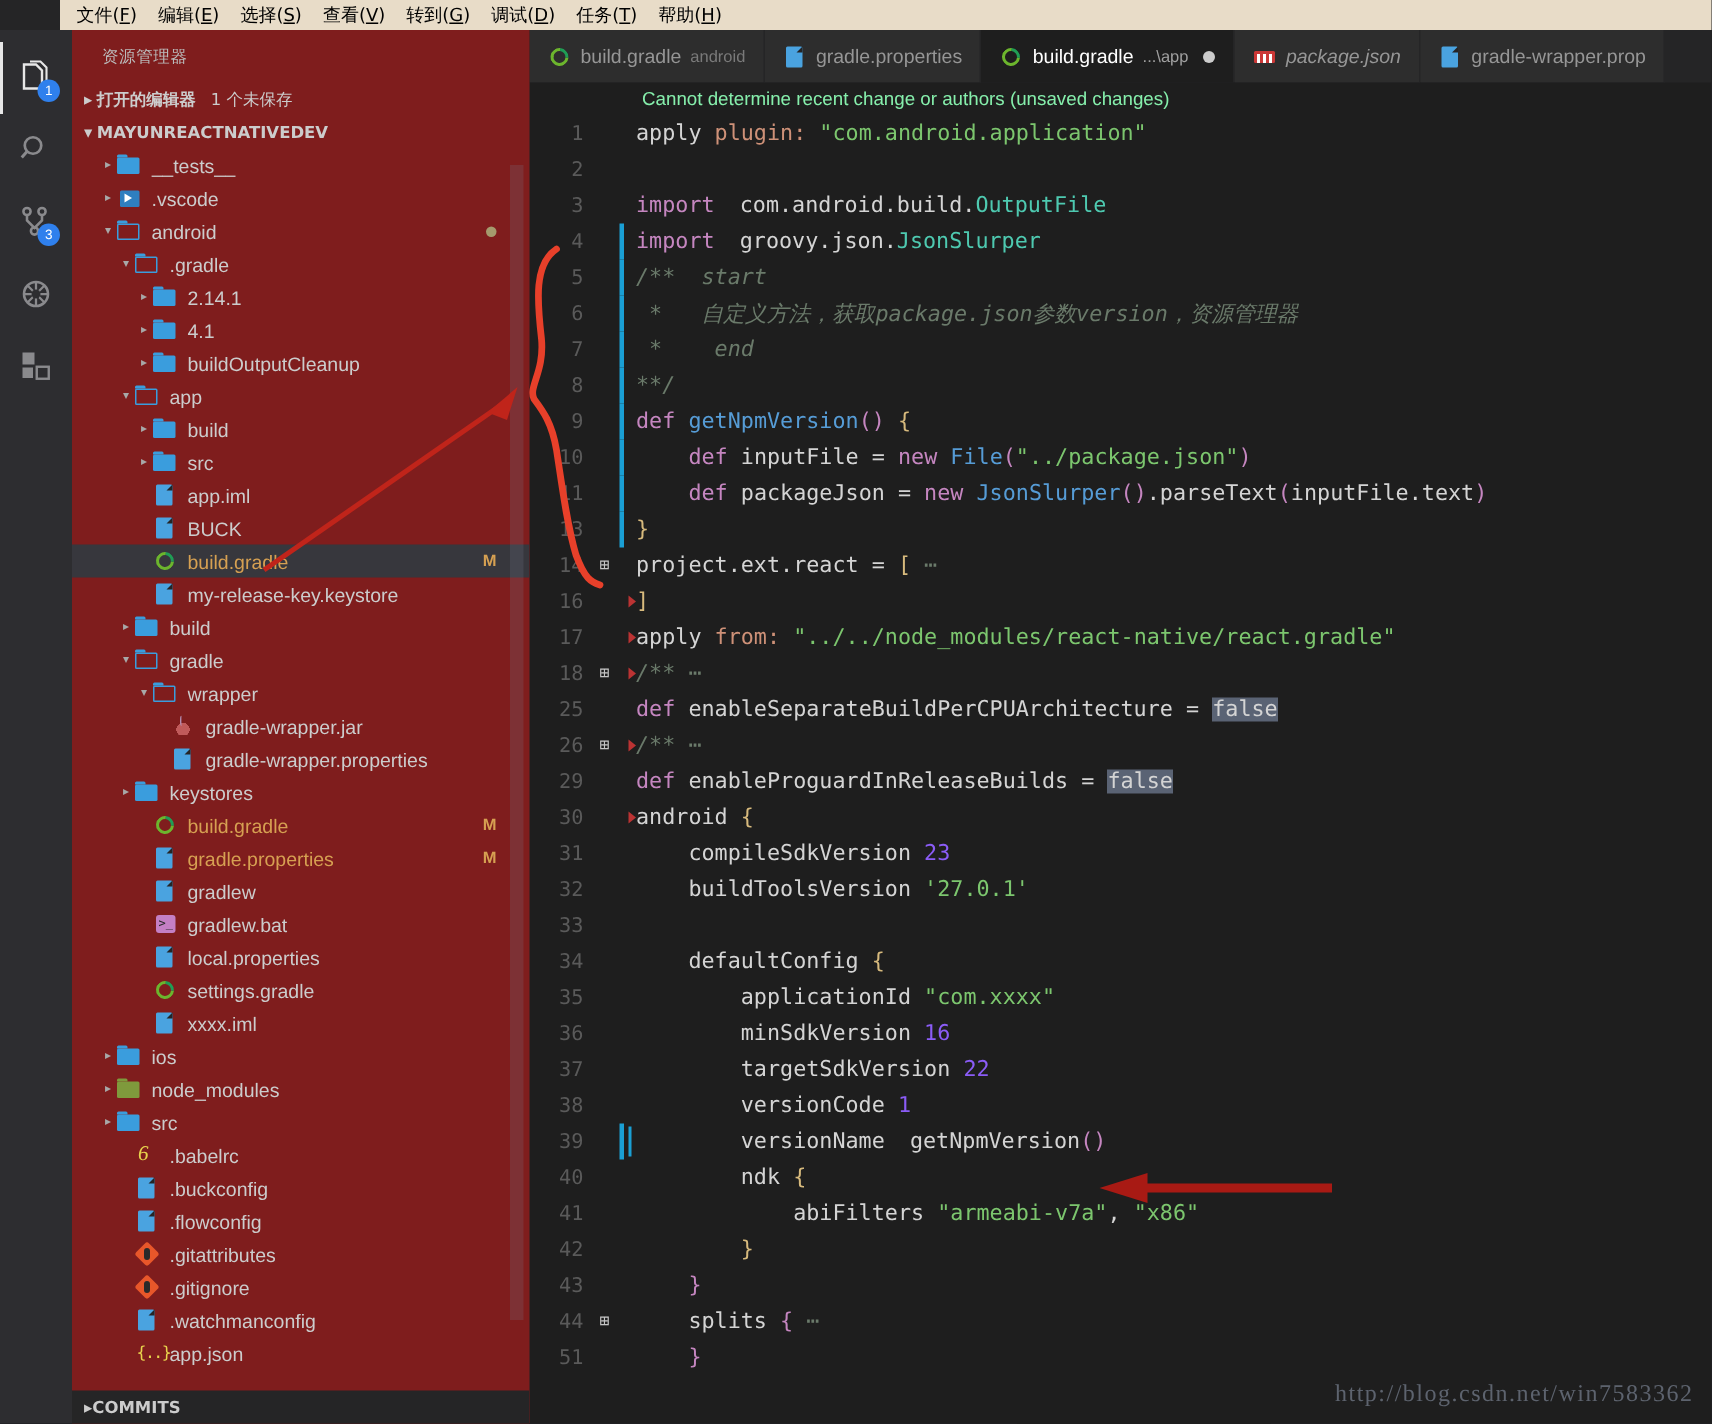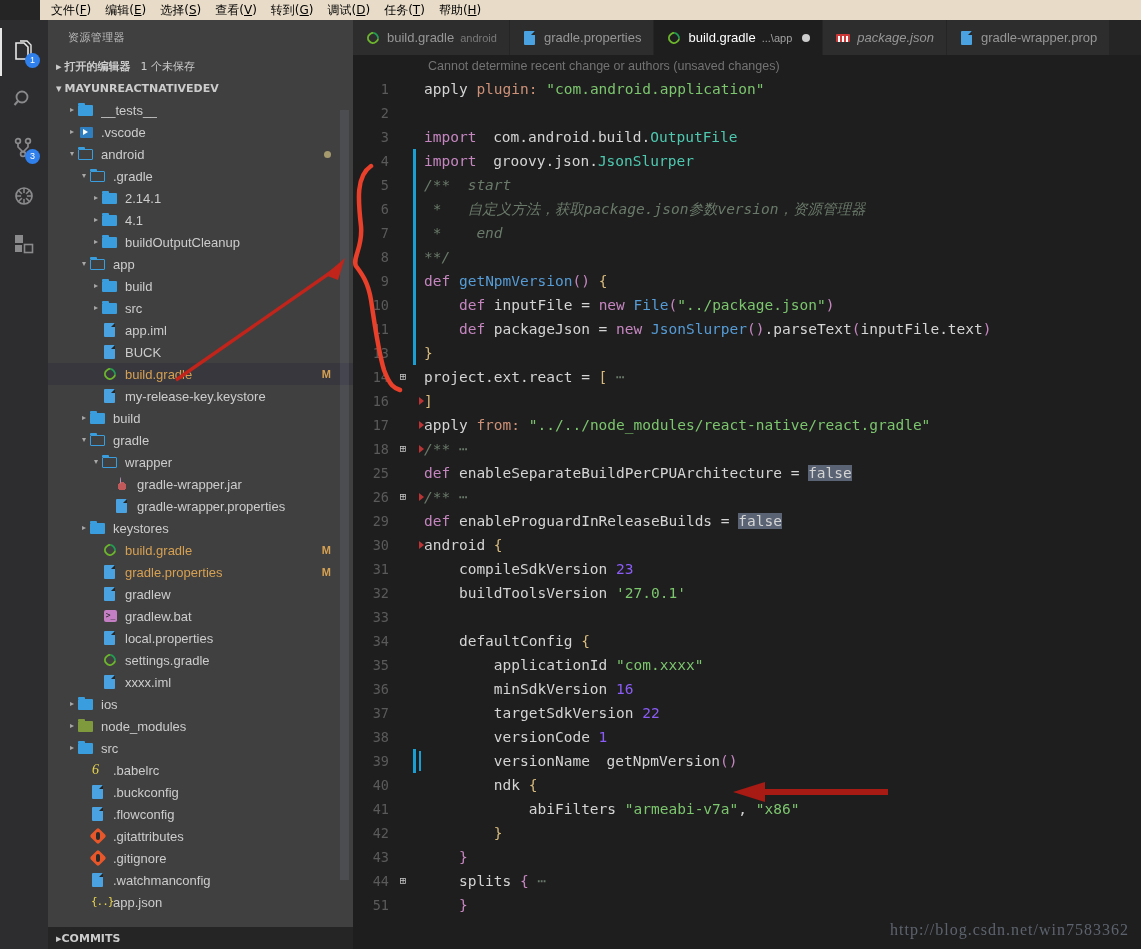--- a/index.html
+++ b/index.html
@@ -49,21 +49,21 @@
     position: absolute; right: 8px; bottom: 8px;
     background: #2f80ed; color: #fff;
     font-size: 9px; line-height: 15px; text-align: center;
     min-width: 15px; height: 15px; border-radius: 8px;
     font-family: "Liberation Sans", sans-serif;
   }
 
   
   .sidebar {
     position: absolute; top: 20px; left: 48px; width: 305px; height: 929px;
-    background: #404040;
+    background: #7f1d1d;
     overflow: hidden;
     z-index: 20;
   }
   .sb-title {
     height: 35px; display: flex; align-items: center;
     padding-left: 20px;
     font-size: 11px; color: #bbbbbb; letter-spacing: .4px;
     font-family: "DejaVu Sans", sans-serif;
   }
   .sb-section {
@@ -176,21 +176,21 @@
     width: 8px; height: 8px; border-radius: 50%; background: #cccccc; margin-left: 10px;
   }
   .tab.preview .tname { font-style: italic; }
   .i-npm { position:absolute; left:1px; top:4px; width:14px; height:8px;
      background:#cb3837; border-radius:1px;}
   .i-npm::after{content:"";position:absolute;left:2px;top:2px;width:10px;height:6px;
      background:repeating-linear-gradient(90deg,#fff 0 2px,#cb3837 2px 4px);}
 
   .codelens {
     height: 22px; padding-left: 75px; display:flex; align-items:center;
-    font-size: 12.5px; color: #737373; font-family: "Liberation Sans", sans-serif;
+    font-size: 12.5px; color: #86efac; font-family: "Liberation Sans", sans-serif;
   }
   .code {
     position: relative;
     font-family: "DejaVu Sans Mono", monospace;
     font-size: 14.5px;
   }
   .ln-row { height: 24px; display: flex; align-items: center; position: relative; }
   .ln {
     width: 40px; flex: none; text-align: right; padding-right: 4px;
     color: #5a5a5a; font-size: 13.5px; user-select: none;

